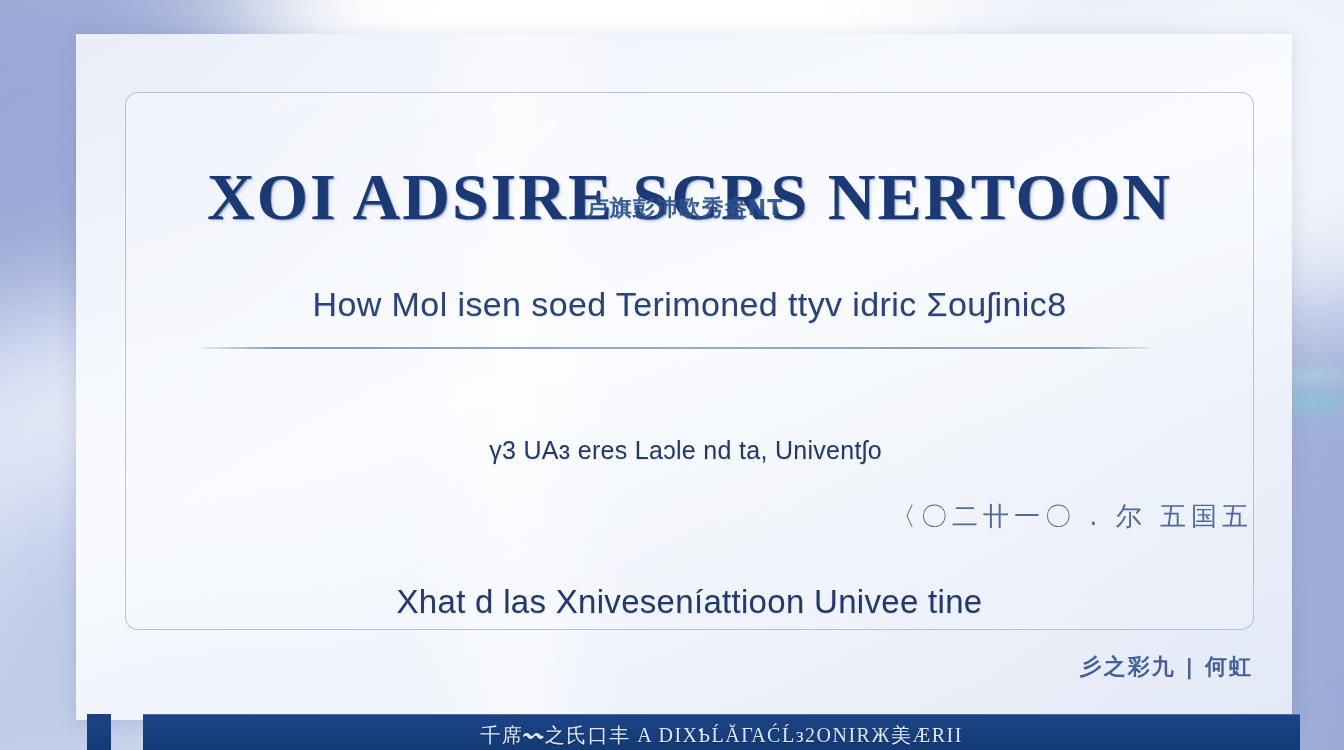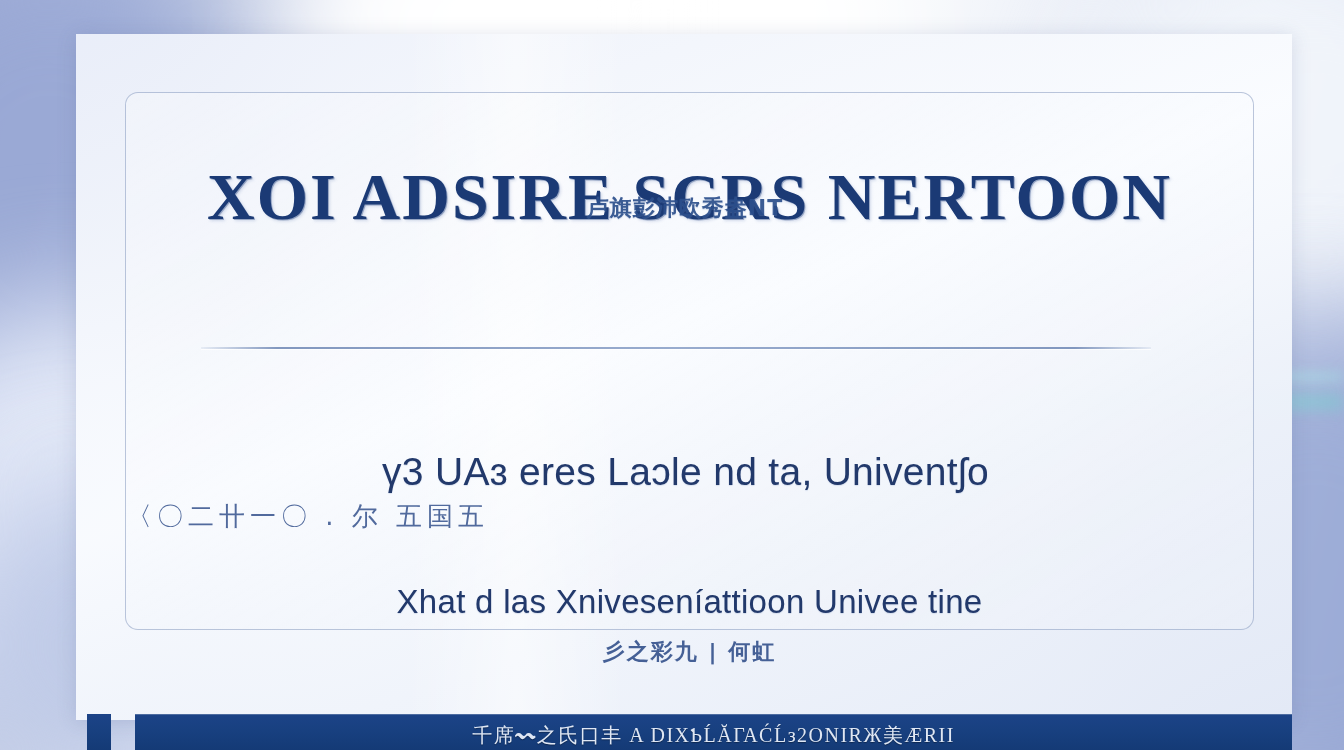--- a/index.html
+++ b/index.html
@@ -206,33 +206,33 @@
   }
 
   .bullet-line-1 {
     position: absolute;
     left: 0;
     right: 8px;
     top: 318px;
     text-align: center;
     font-family: "Liberation Sans", sans-serif;
     font-weight: 400;
-    font-size: 39px;
+    font-size: 25px;
     letter-spacing: 0.3px;
     color: #22396b;
     text-shadow: 0 1px 1px rgba(140,160,200,0.28);
     white-space: nowrap;
   }
 
   .glyph-line-1 {
     position: absolute;
     left: 0;
     right: 0;
     top: 406px;
-    text-align: left;
+    text-align: right;
     font-family: "DejaVu Sans", sans-serif;
     font-weight: 400;
     font-size: 26px;
     letter-spacing: 5px;
     color: #3b5790;
     opacity: 0.88;
   }
 
   .bullet-line-2 {
     position: absolute;
@@ -246,34 +246,34 @@
     letter-spacing: 0.3px;
     color: #22396b;
     text-shadow: 0 1px 1px rgba(140,160,200,0.28);
     white-space: nowrap;
   }
 
   .glyph-line-2 {
     position: absolute;
     left: 0;
     right: 0;
-    top: 544px;
-    text-align: center;
+    top: 559px;
+    text-align: right;
     font-family: "DejaVu Sans", sans-serif;
     font-weight: 700;
     font-size: 22px;
     letter-spacing: 2px;
     color: #33518c;
     opacity: 0.9;
   }
 
   
   #footer-band {
     position: absolute;
-    left: 135px;
+    left: 143px;
     top: 714px;
     width: 1157px;
     height: 36px;
     background: linear-gradient(180deg, #1c4387 0%, #184080 45%, #143a76 100%);
   }
   #footer-band-stub {
     position: absolute;
     left: 87px;
     top: 714px;
     width: 24px;
@@ -322,20 +322,21 @@
 
   <div id="slide-card">
     <div class="card-sheen"></div>
 
     <div id="content-frame">
 
       <h1 class="slide-title">XOI ADSIRE SCRS NERTOON</h1>
 
       <div class="slide-subtitle-cjk">卢旗彭沛欧秀盎NT</div>
 
+      <p class="slide-lead">How Mol isen soed Terimoned ttyv idric Σouʃinic8</p>
 
       <div id="section-divider"></div>
 
       <p class="bullet-line-1">γ3 UAɜ eres Laɔle nd ta, Univentʃo</p>
 
       <div class="glyph-line-1">〈〇二卄一〇 . 尔 五国五</div>
 
       <p class="bullet-line-2">Xhat d las Xniveseníattioon Univee tine</p>
 
       <div class="glyph-line-2">彡之彩九 | 何虹</div>

